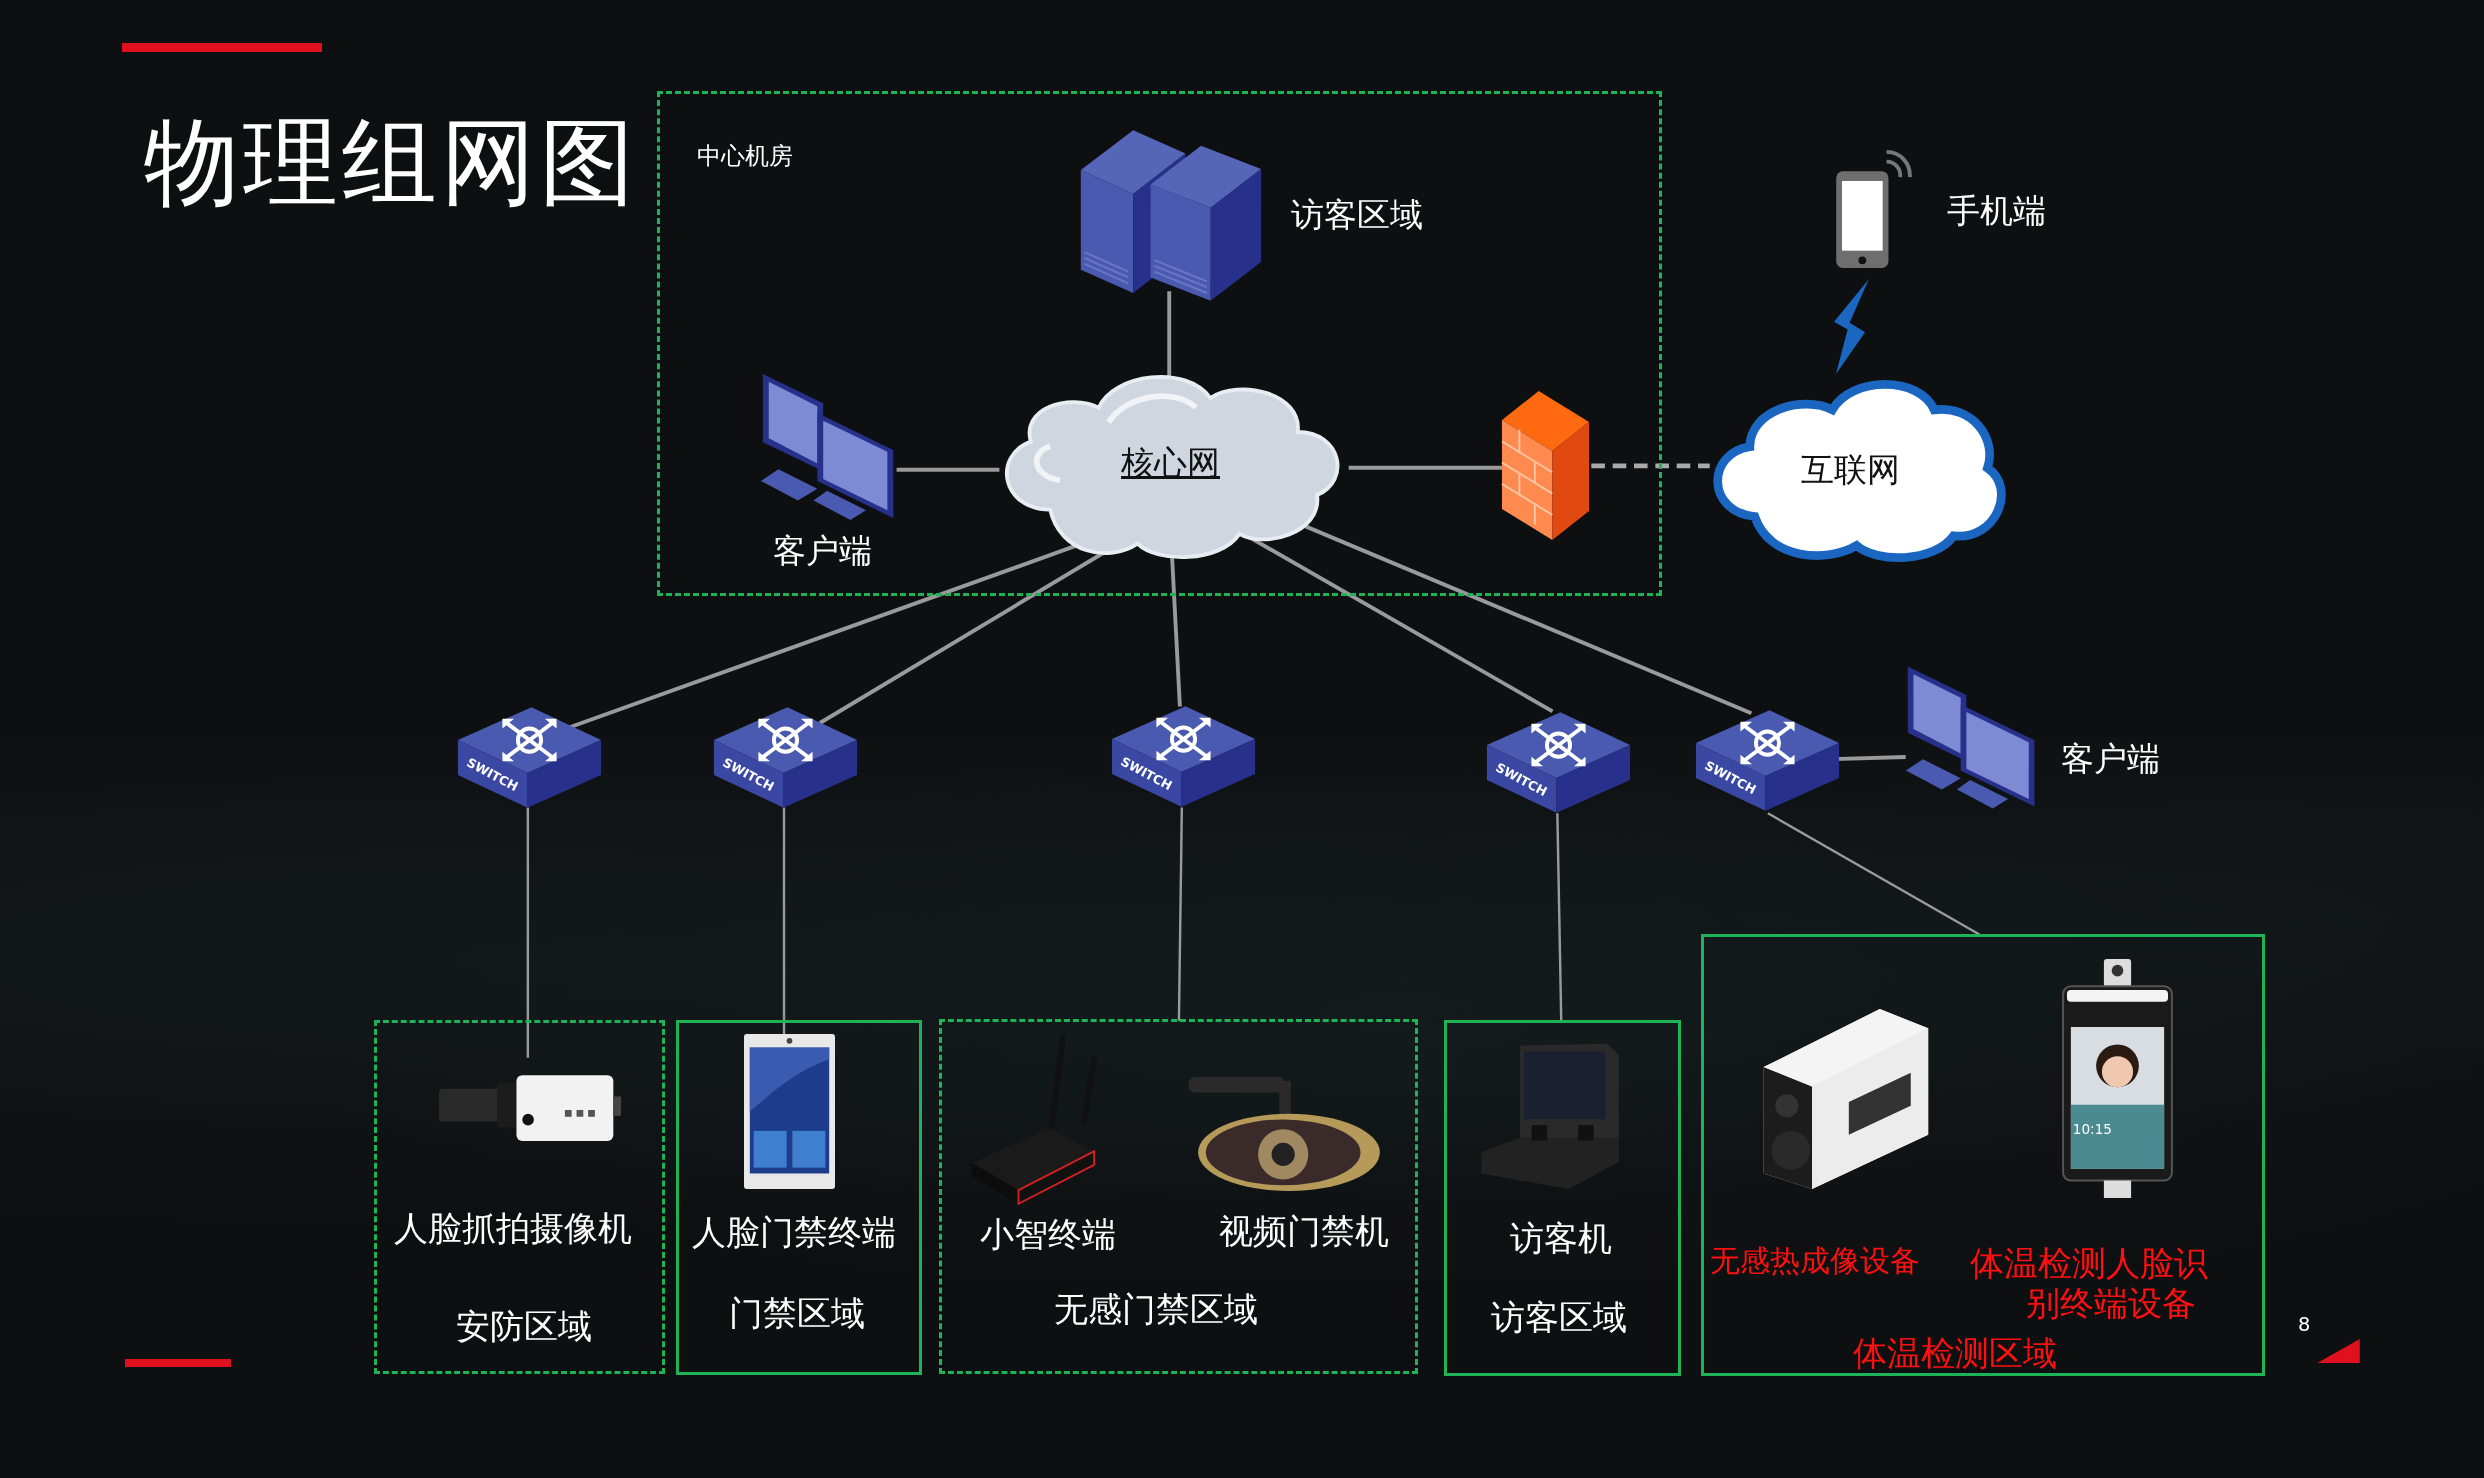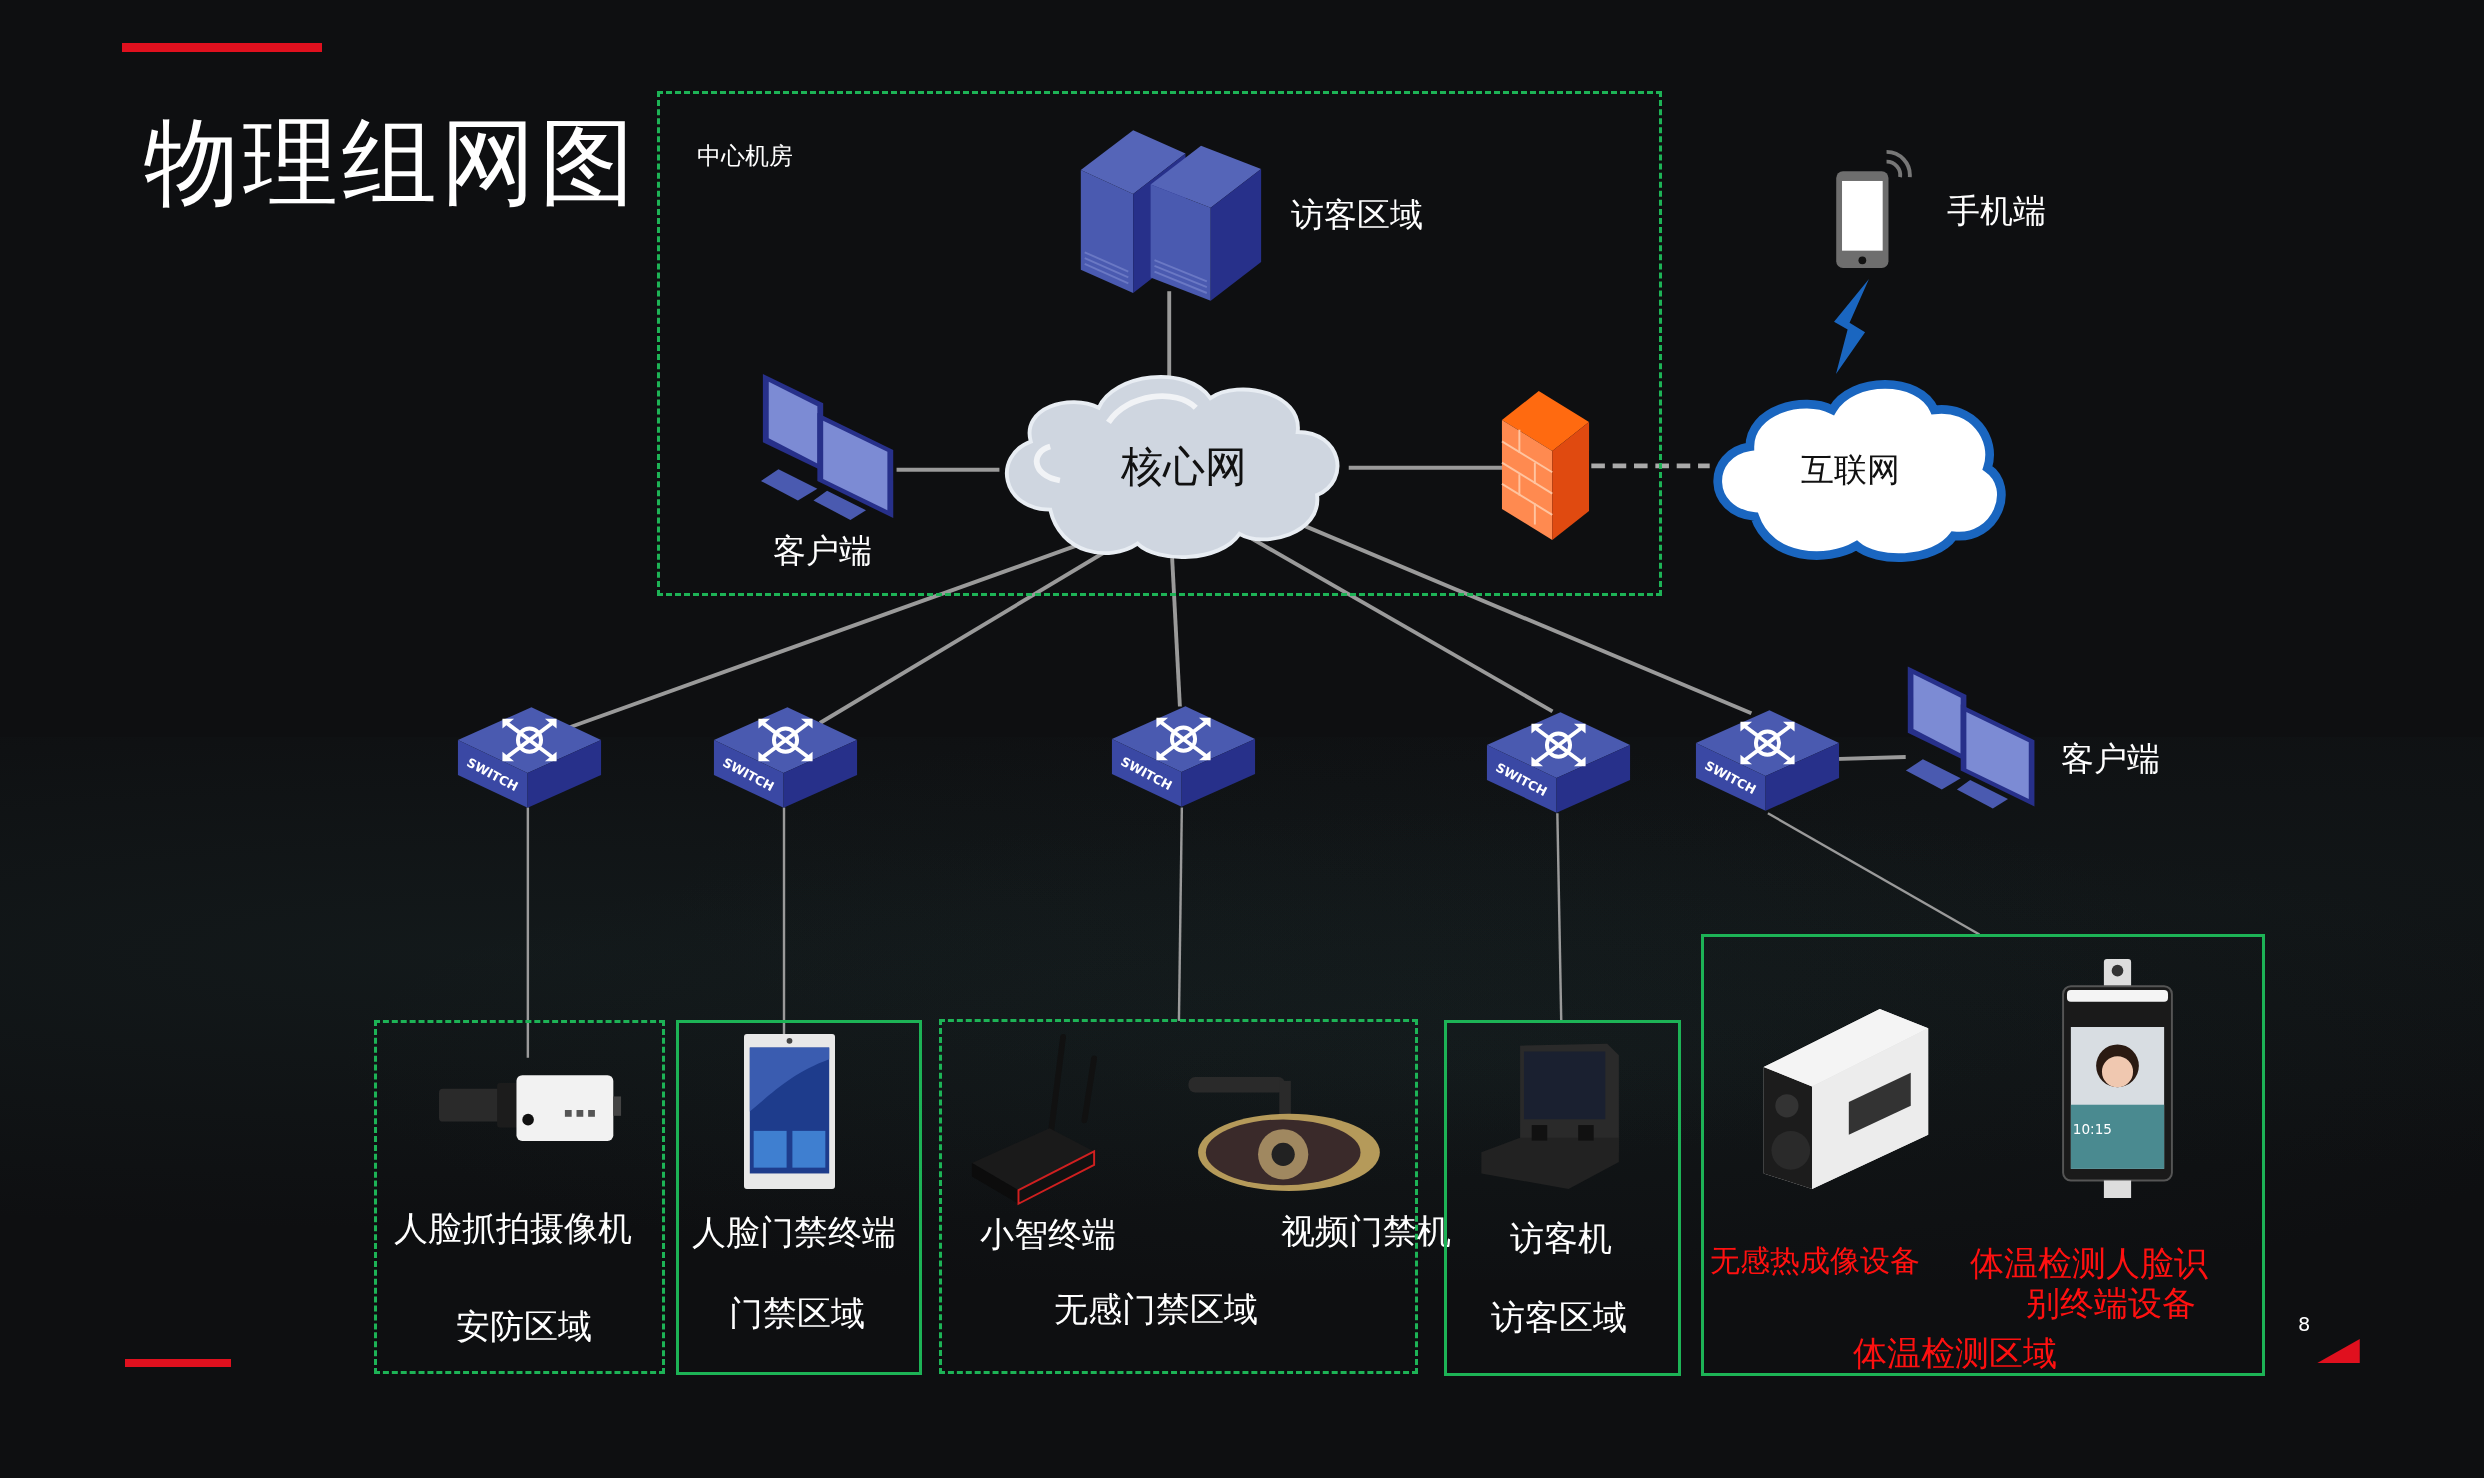--- a/index.html
+++ b/index.html
@@ -77,21 +77,21 @@
   <polygon points="20,98 60,118 40,130 2,110" fill="#4a5ab0"></polygon>
   <polygon points="70,120 110,140 94,150 56,130" fill="#4a5ab0"></polygon>
 </svg>
 <div class="lbl" style="left:773px;top:534px;font-size:33px;">客户端</div>
 
 <svg class="abs" style="left:992px;top:364px;" width="361" height="200" viewBox="0 0 372 206">
   <path d="M60,150 C10,150 0,95 40,80 C30,45 80,30 110,45 C125,10 200,0 225,35 C255,15 320,30 315,70 C360,70 370,120 335,135 C340,175 280,190 255,175 C235,205 170,205 150,185 C120,205 70,195 60,150 Z" fill="#cfd6e0" stroke="#e8edf3" stroke-width="4"></path>
   <path d="M70,120 C40,115 40,90 60,85" stroke="#fff" stroke-width="6" fill="none" opacity=".7"></path>
   <path d="M120,60 C140,30 190,25 210,45" stroke="#fff" stroke-width="6" fill="none" opacity=".7"></path>
 </svg>
-<div class="lbl" style="left:1121px;top:446px;font-size:42px;color:#111;">核心网</div>
+<div class="lbl" style="left:1121px;top:446px;font-size:33px;color:#111;text-decoration:underline;">核心网</div>
 
 <svg class="abs" style="left:1500px;top:391px;" width="91" height="149" viewBox="0 0 94 154">
   <polygon points="2,30 40,0 92,32 54,62" fill="#ff6a10"></polygon>
   <polygon points="2,30 54,62 54,154 2,122" fill="#ff8a50"></polygon>
   <polygon points="54,62 92,32 92,124 54,154" fill="#e04a10"></polygon>
   <g stroke="#ffc4a0" stroke-width="2" fill="none">
     <line x1="2" y1="52" x2="54" y2="84"></line>
       <line x1="2" y1="74" x2="54" y2="106"></line>
       <line x1="2" y1="96" x2="54" y2="128"></line>
     <line x1="20" y1="40" x2="20" y2="64"></line>
@@ -254,21 +254,21 @@
 </svg>
 <svg class="abs" style="left:1186px;top:1077px;" width="204" height="116" viewBox="0 0 210 120">
   <rect x="2" y="0" width="100" height="16" rx="7" fill="#2a2a2a"></rect>
   <rect x="96" y="4" width="12" height="40" fill="#2a2a2a"></rect>
   <ellipse cx="106" cy="78" rx="94" ry="40" fill="#b59a5a"></ellipse>
   <ellipse cx="100" cy="78" rx="80" ry="34" fill="#3a2a2a"></ellipse>
   <ellipse cx="100" cy="80" rx="26" ry="26" fill="#a08860"></ellipse>
   <circle cx="100" cy="80" r="12" fill="#222"></circle>
 </svg>
 <div class="lbl" style="left:980px;top:1217px;font-size:34px;">小智终端</div>
-<div class="lbl" style="left:1281px;top:1214px;font-size:34px;text-align:right;">视频门禁机</div>
+<div class="lbl" style="left:1219px;top:1214px;font-size:34px;text-align:right;">视频门禁机</div>
 <div class="lbl" style="left:1054px;top:1292px;font-size:34px;">无感门禁区域</div>
 
 <div class="box solid" style="left:1444px;top:1020px;width:237px;height:356px;"></div>
 <svg class="abs" style="left:1481px;top:1036px;" width="146" height="153" viewBox="0 0 150 158">
   <polygon points="40,10 130,8 142,20 142,120 40,120" fill="#2a2a2a"></polygon>
   <rect x="44" y="16" width="84" height="70" fill="#1a2030"></rect>
   <polygon points="0,120 40,105 142,105 142,130 90,158 0,142" fill="#222"></polygon>
   <rect x="52" y="92" width="16" height="16" fill="#111"></rect>
   <rect x="100" y="92" width="16" height="16" fill="#111"></rect>
 </svg>

